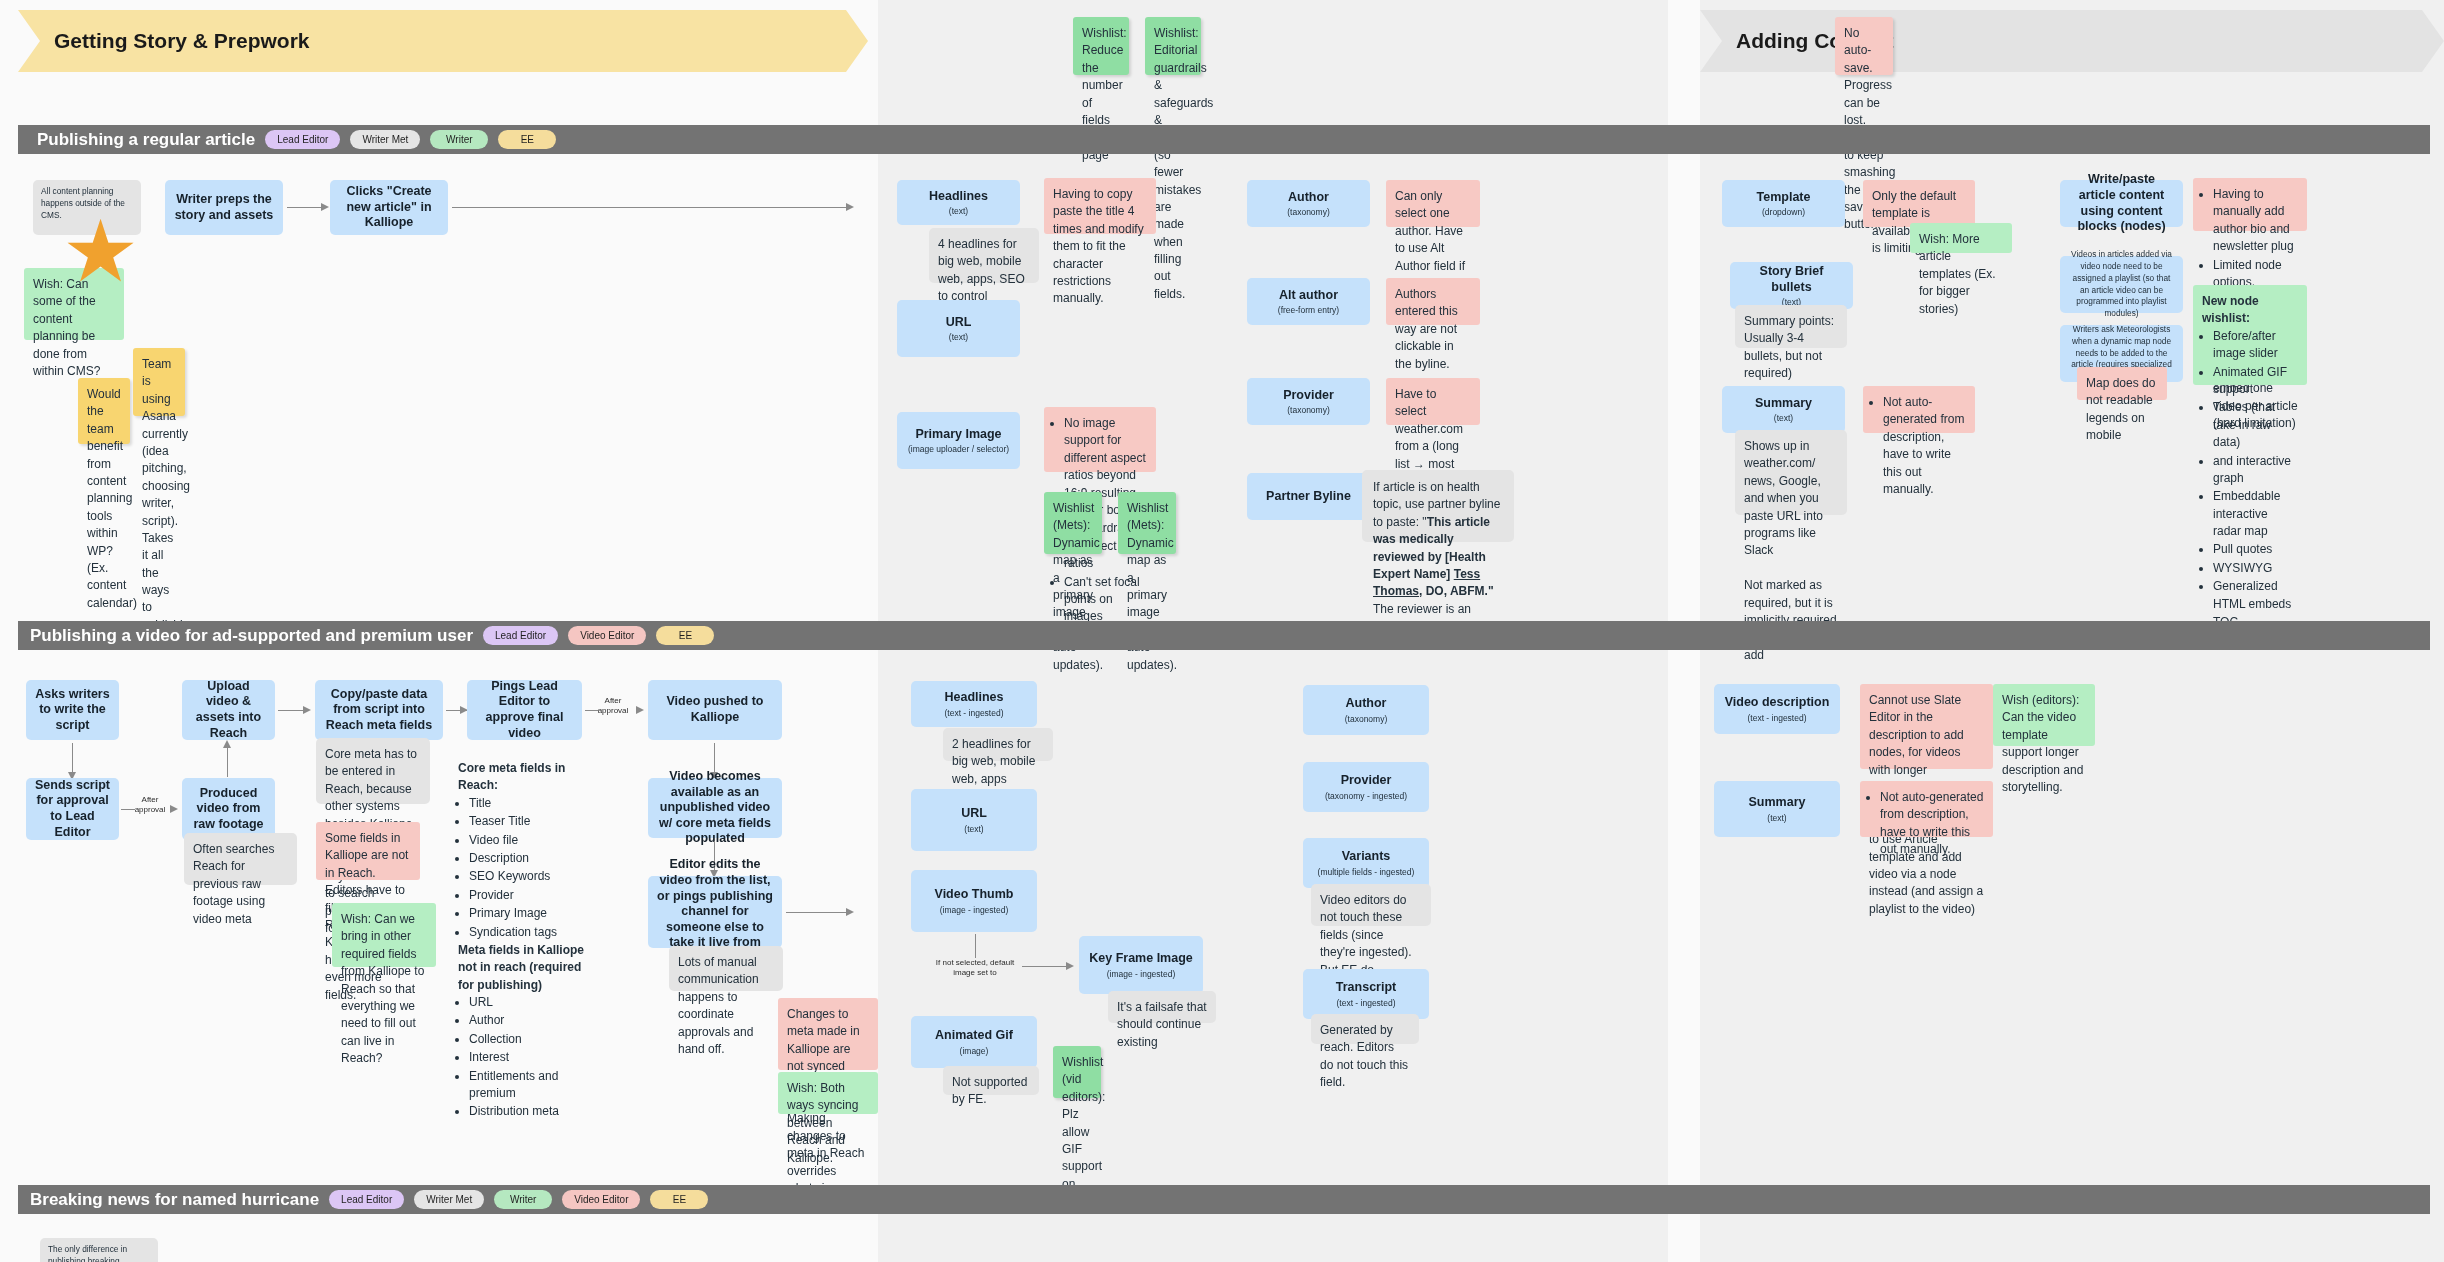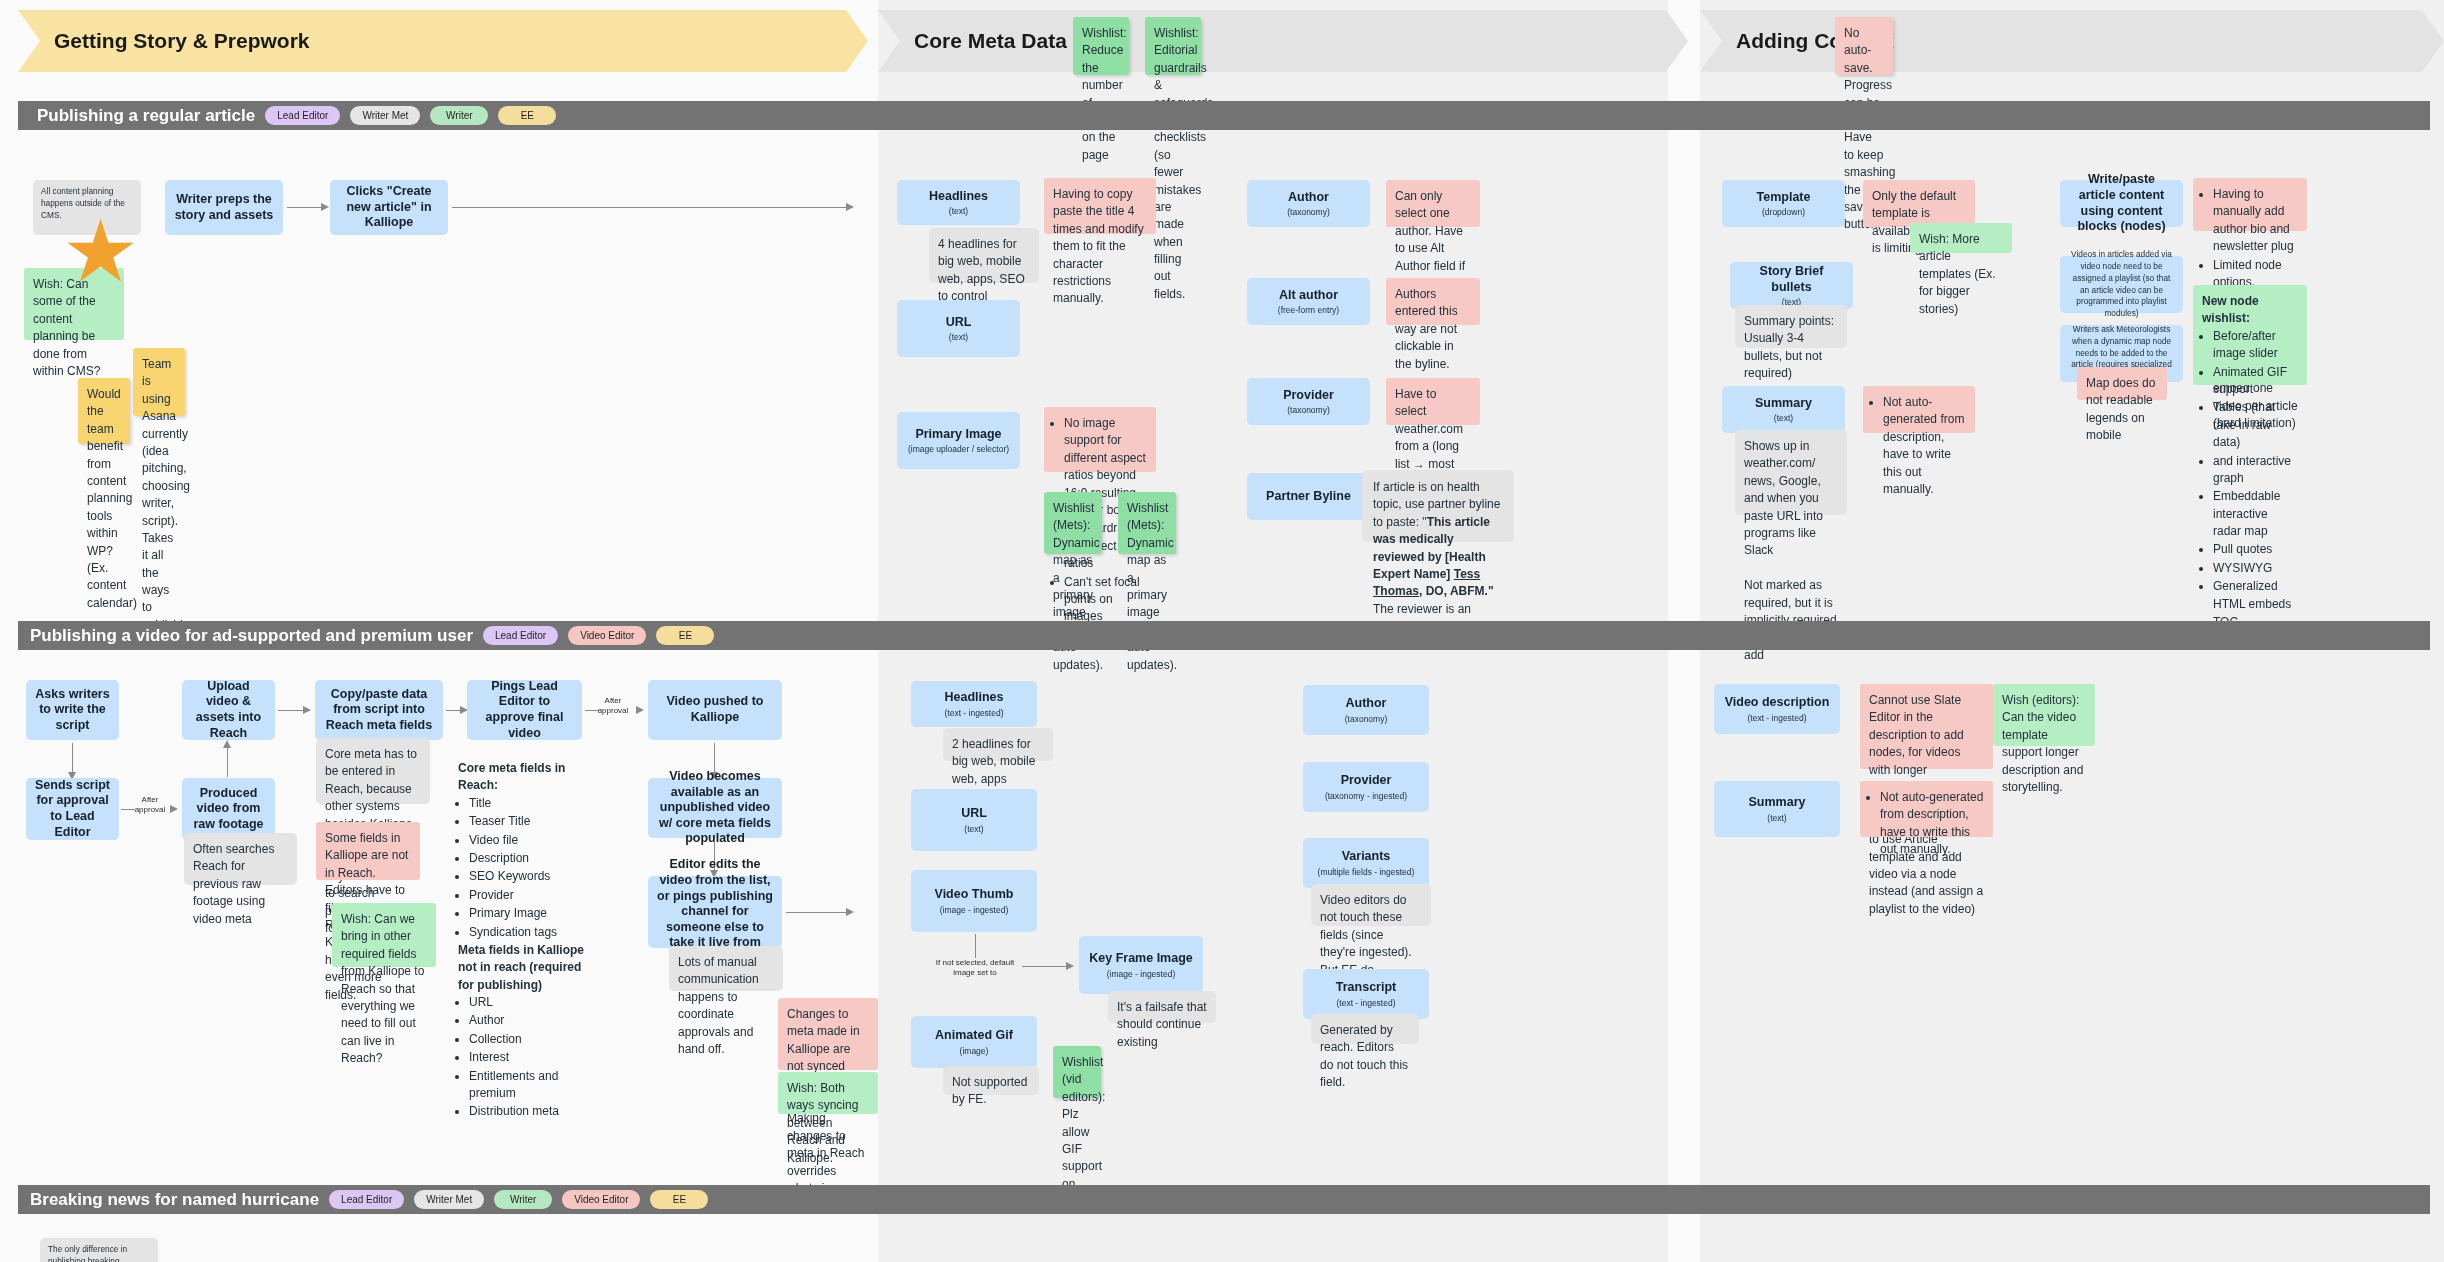--- a/index.html
+++ b/index.html
@@ -97,39 +97,36 @@
 <body>
 
 <div class="band" id="band-meta"></div>
 <div class="band" id="band-content"></div>
 <div class="gapstrip" style="left:1668px;width:32px;"></div>
 
 <div class="chev-row">
   <div class="chevron" id="chev-1">
     <span>Getting Story &amp; Prepwork</span>
   </div>
-  <div class="chevron" id="chev-2">
-    <span>Core Meta Data</span>
-  </div>
   <div class="chevron" id="chev-3">
     <span>Adding Content</span>
   </div>
 </div>
 
 <div class="note green sticky" style="left:1073px;top:17px;width:56px;height:58px;">
   <span>Wishlist: Reduce the number of fields on the page</span>
 </div>
 <div class="note green sticky" style="left:1145px;top:17px;width:56px;height:58px;">
   <span>Wishlist: Editorial guardrails &amp; safeguards &amp; checklists (so fewer mistakes are made when filling out fields.</span>
 </div>
 <div class="note red sticky" style="left:1835px;top:17px;width:58px;height:58px;">
   <span>No auto-save. Progress can be lost. Have to keep smashing the save button.</span>
 </div>
 
-<div class="sec-bar" style="top:101px;padding-left:19px;">
+<div class="sec-bar" style="top:125px;padding-left:19px;">
   <span class="sec-title">Publishing a regular article</span>
   <span class="tag tag-lead">Lead Editor</span>
   <span class="tag tag-met">Writer Met</span>
   <span class="tag tag-writer">Writer</span>
   <span class="tag tag-ee">EE</span>
 </div>
 
 <div class="node grey body" style="left:33px;top:180px;width:108px;height:55px;">
   <span class="p">All content planning happens outside of the CMS.</span>
 </div>

